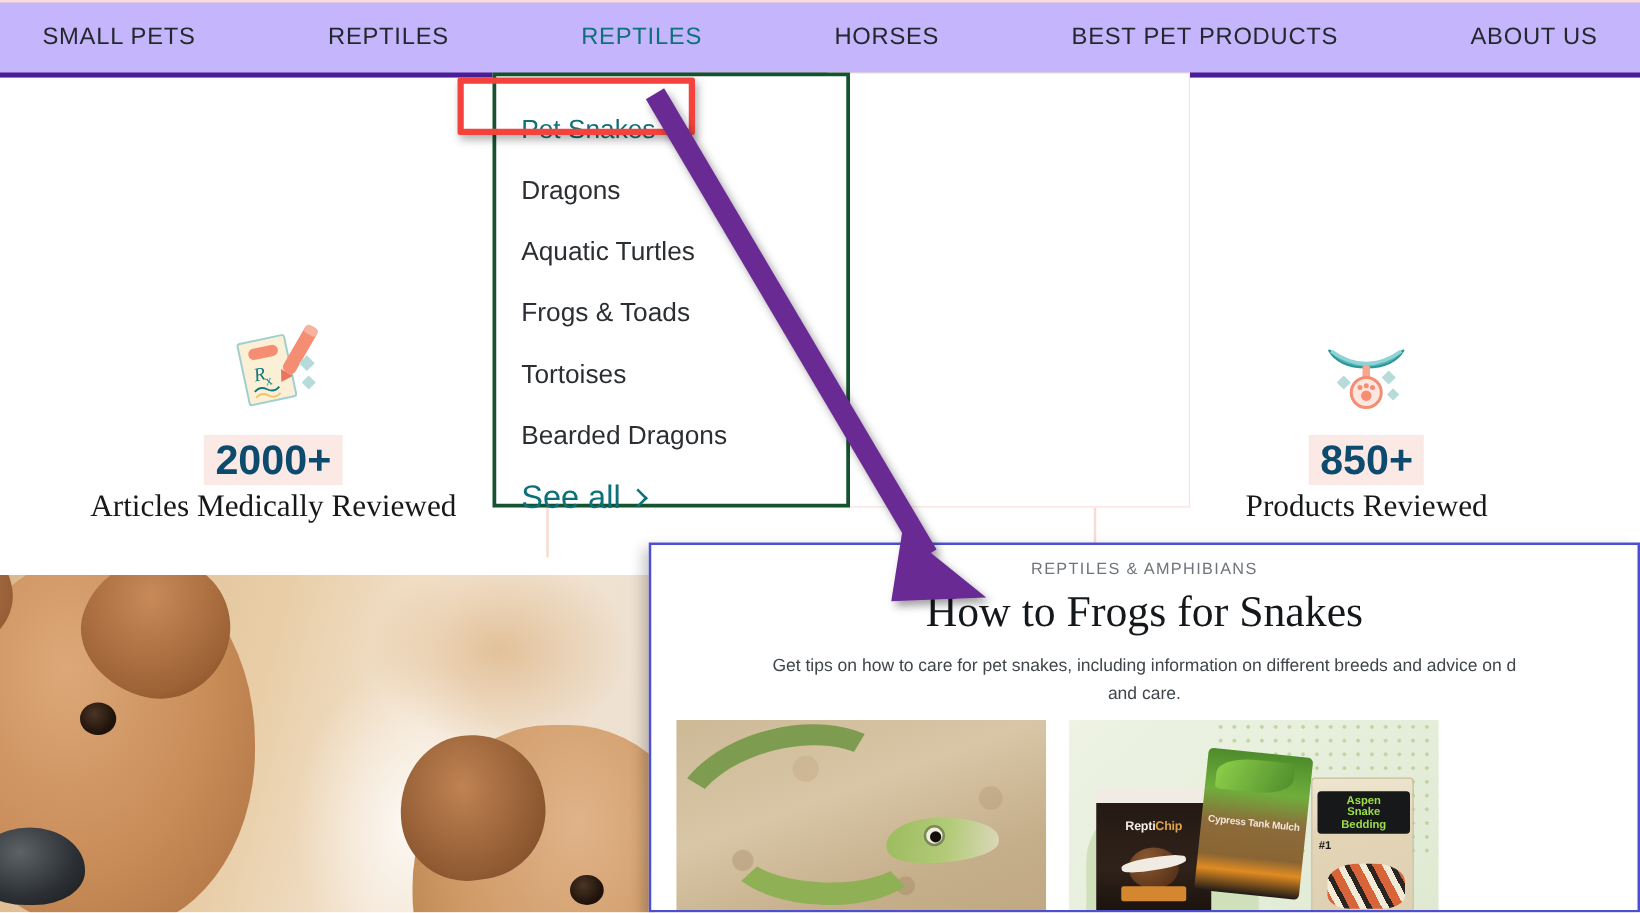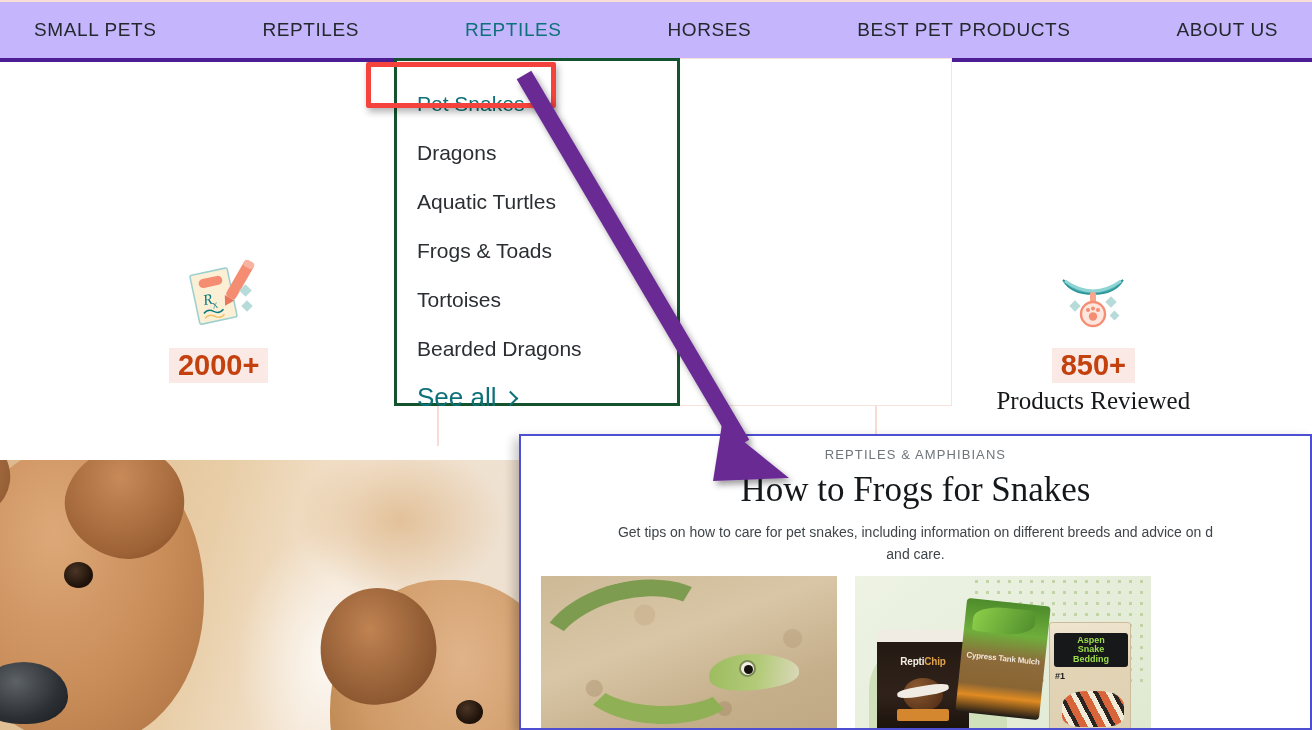--- a/index.html
+++ b/index.html
@@ -45,21 +45,21 @@
     padding-top: 6px;
     position: relative;
   }
   .stat-cell + .stat-cell::before {
     content: ""; position: absolute; left: 0; top: 6px; bottom: 14px;
     width: 2px; background: #f8dcd3;
   }
   .stat-icon { width: 88px; height: 88px; margin-bottom: 6px; }
   .stat-number {
     font-family: "Liberation Sans", sans-serif;
-    font-size: 29px; font-weight: bold; color: #c2410c;
+    font-size: 33px; font-weight: bold; color: #0c4a6e;
     background: #fbe9e6; padding: 0 9px; line-height: 1.22;
     display: inline-block;
   }
   .stat-label {
     font-family: "Liberation Serif", serif;
     font-size: 25px; color: #16181a; text-align: center;
     line-height: 1.12; margin-top: 4px; max-width: 300px;
   }
 
   
@@ -338,20 +338,21 @@
           </g>
           <g transform="rotate(30 62 32)">
             <rect x="56" y="4" width="11" height="42" rx="4" fill="#f58d73"></rect>
             <path d="M56 46 l5.5 9 l5.5 -9 z" fill="#e8765c"></path>
             <rect x="56" y="4" width="11" height="7" rx="3" fill="#f7b39f"></rect>
           </g>
           <rect x="66" y="32" width="9" height="9" transform="rotate(45 70.5 36.5)" fill="#b6dbd9"></rect>
           <rect x="68" y="48" width="8" height="8" transform="rotate(45 72 52)" fill="#b6dbd9"></rect>
         </svg>
         <span class="stat-number">2000+</span>
+        <span class="stat-label">Articles Medically Reviewed</span>
       </div>
 
       <div class="stat-cell">
         <svg class="stat-icon" viewBox="0 0 88 88">
           <rect x="22" y="20" width="44" height="50" rx="3" fill="#fbf0d6" stroke="#9fd0cf" stroke-width="1.6"></rect>
           <rect x="30" y="30" width="28" height="3" fill="#f58d73"></rect>
           <rect x="30" y="40" width="28" height="3" fill="#b6dbd9"></rect>
           <rect x="30" y="50" width="20" height="3" fill="#b6dbd9"></rect>
         </svg>
         <span class="stat-number"></span>

